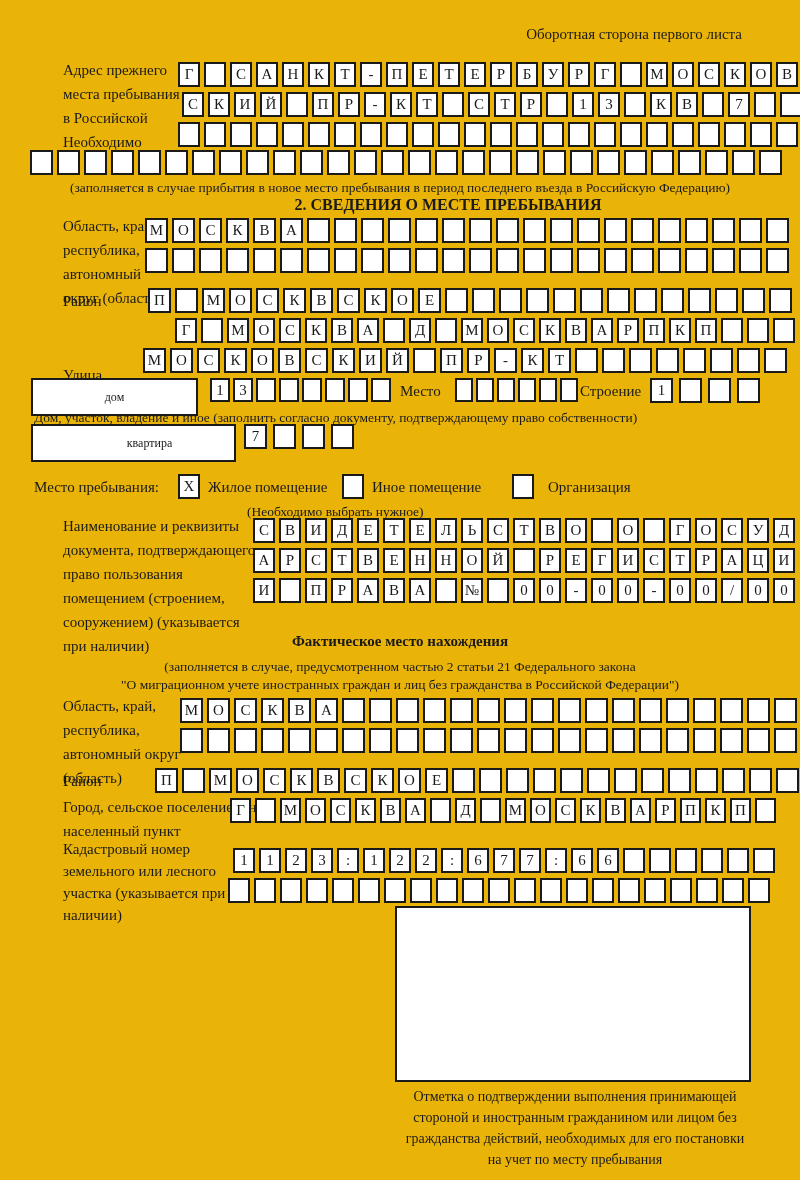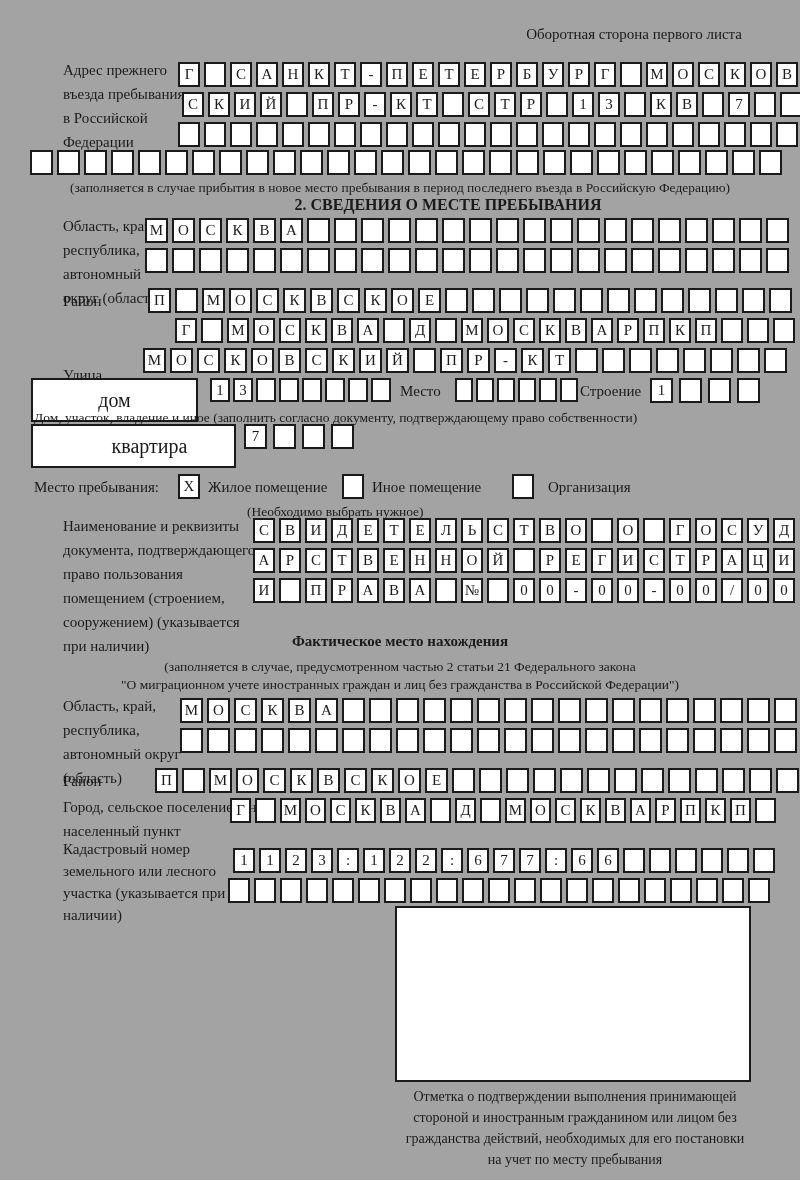--- a/index.html
+++ b/index.html
@@ -1,46 +1,46 @@
 <!DOCTYPE html>
 <html><head>
 <meta charset="utf-8">
 <style>
   html,body{margin:0;padding:0;background:#fff;}
-  #page{position:relative;width:800px;height:1180px;background:#a3a3a3;color:#1a1a1a;
+  #page{position:relative;width:800px;height:1180px;background:#eab308;color:#1a1a1a;
         font-family:"Liberation Serif","DejaVu Serif",serif;overflow:hidden;}
   .abs{position:absolute;}
   .lbl{font-size:15px;line-height:24px;}
   .cap{font-size:13.5px;line-height:17px;}
   .center{left:0;width:800px;text-align:center;}
   .title{font-weight:bold;font-size:16px;}
   .cells{display:flex;gap:4px;}
   .cell{flex:0 0 auto;width:23px;height:25px;border:2px solid #1a1a1a;box-sizing:border-box;
         display:flex;align-items:center;justify-content:center;font-size:15px;background:#fff;}
   .cw22 .cell{width:22px;}
   .cw21 .cell{width:21px;}
   .cw20 .cell{width:20px;height:24px;}
   .cw18 .cell{width:18px;height:24px;}
   .g3{gap:3px;}
   .g6{gap:6px;}
-  .labelbox{border:2px solid #1a1a1a;height:44px;box-sizing:border-box;background:#fff;
-        display:flex;align-items:center;justify-content:center;font-size:20px;}
+  .labelbox{border:2px solid #1a1a1a;height:38px;box-sizing:border-box;background:#fff;
+        display:flex;align-items:center;justify-content:center;font-size:12px;}
   .ckbox{width:22px;height:25px;border:2px solid #1a1a1a;box-sizing:border-box;background:#fff;
         display:flex;align-items:center;justify-content:center;font-size:15px;}
   .stamp{border:2px solid #1a1a1a;box-sizing:border-box;background:#fff;}
   .stampcap{font-size:14px;line-height:21px;text-align:center;}
 </style>
 </head>
 <body>
 
 <div id="page">
 
   <div class="abs lbl" style="top:22px;right:58px;">Оборотная сторона первого листа</div>
 
-  <div class="abs lbl" style="top:58px;left:63px;width:124px;">Адрес прежнего въезда пребывания в Российской Федерации</div>
+  <div class="abs lbl" style="top:58px;left:63px;width:124px;">Адрес прежнего места пребывания в Российской Необходимо</div>
   <div class="abs cells cw22" style="top:62px;left:178px;">
       <span class="cell">Г</span>
       <span class="cell"></span>
       <span class="cell">С</span>
       <span class="cell">А</span>
       <span class="cell">Н</span>
       <span class="cell">К</span>
       <span class="cell">Т</span>
       <span class="cell">-</span>
       <span class="cell">П</span>

